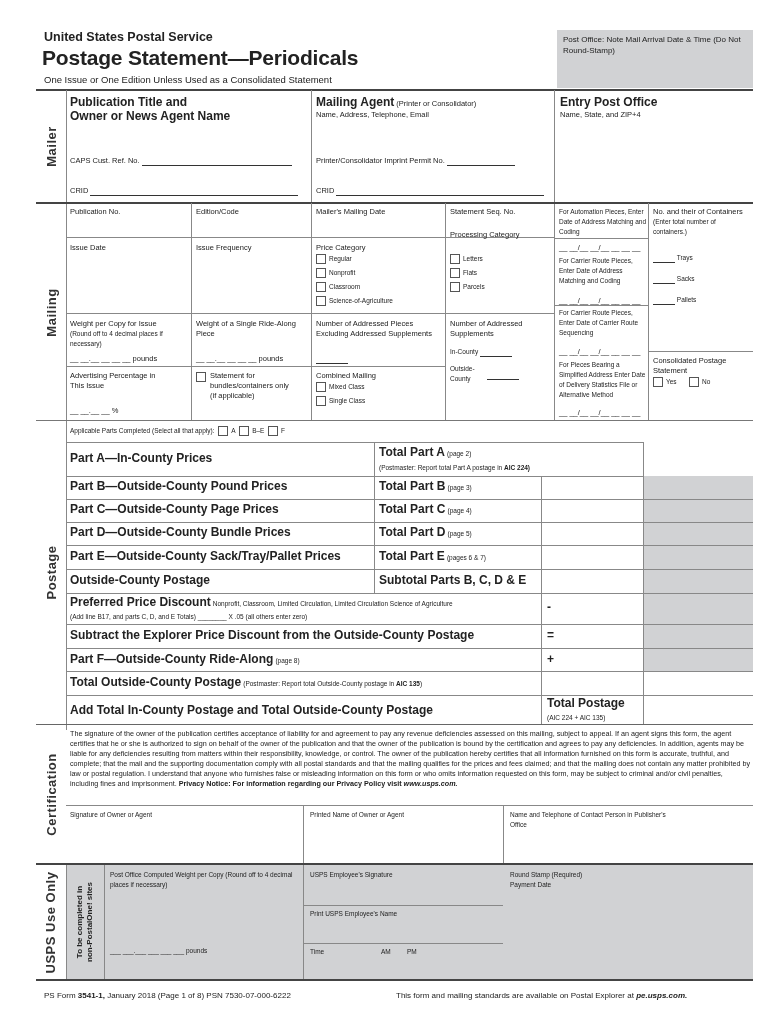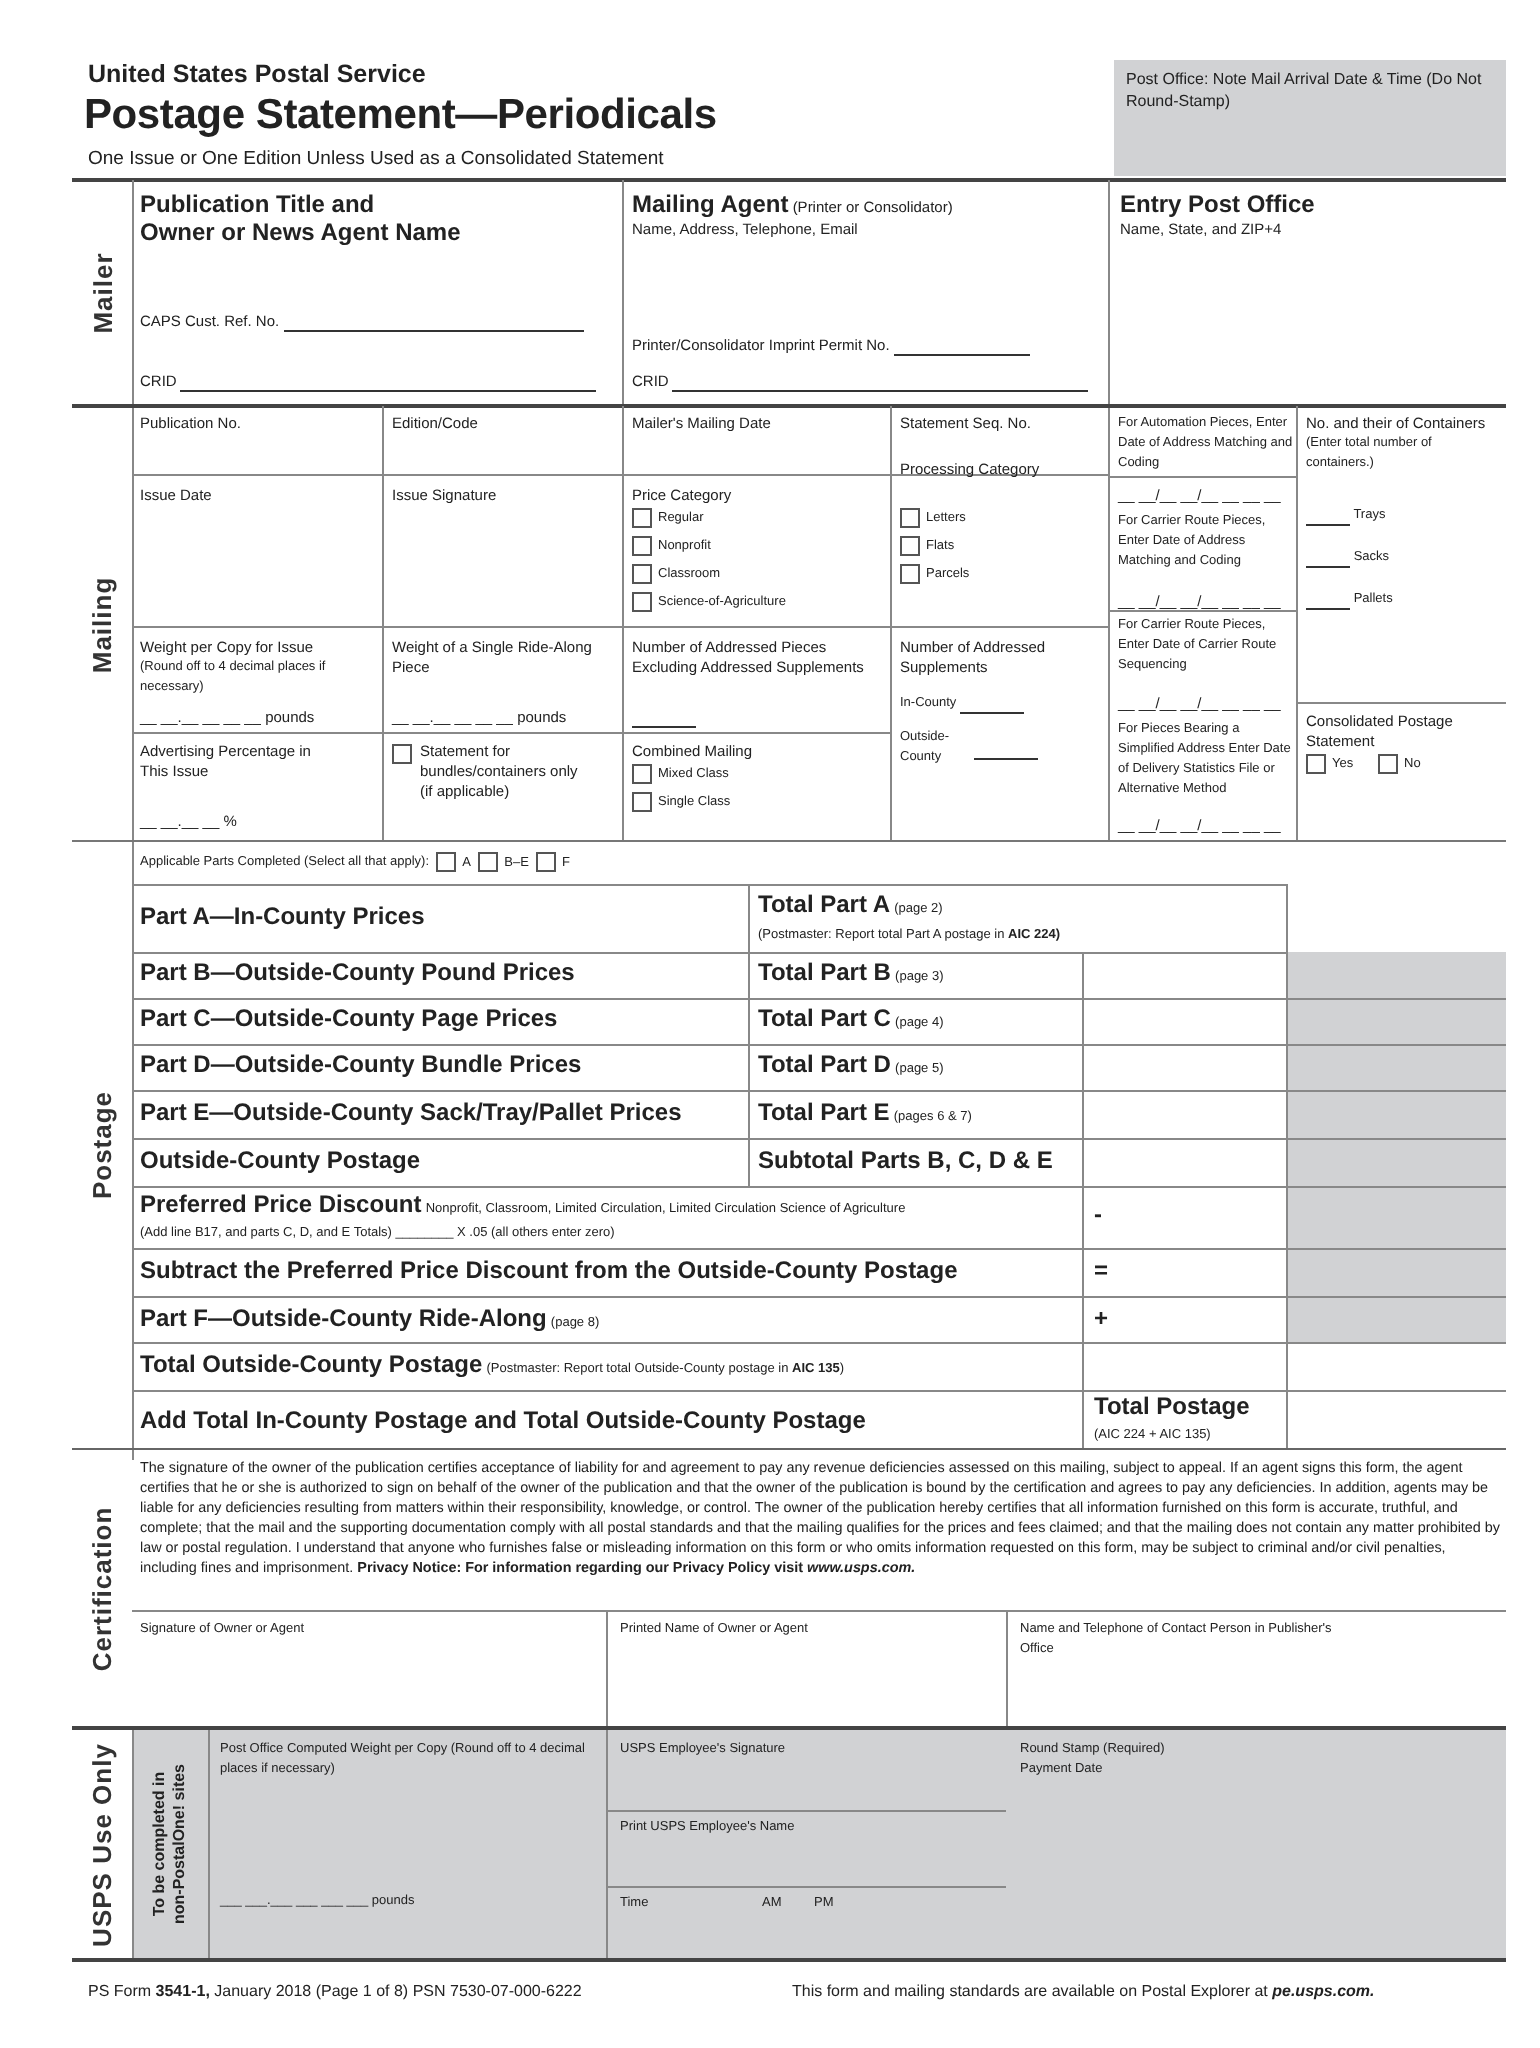--- a/index.html
+++ b/index.html
@@ -41,21 +41,21 @@
 
 <div class="t big" style="left:70px;top:95px">
     <div>Publication Title and</div>
     <div>Owner or News Agent Name</div>
   </div>
 <div class="t" style="left:70px;top:156px;width:236px"><span>CAPS Cust. Ref. No.</span> <span class="line-u" style="width:150px"></span></div>
 <div class="t" style="left:70px;top:186px;width:236px"><span>CRID</span> <span class="line-u" style="width:208px"></span></div>
 
 <div class="t" style="left:316px;top:95px"><span class="big">Mailing Agent</span> <span>(Printer or Consolidator)</span></div>
 <div class="t" style="left:316px;top:110px">Name, Address, Telephone, Email</div>
-<div class="t" style="left:316px;top:168px;width:236px"><span>Printer/Consolidator Imprint Permit No.</span> <span class="line-u" style="width:68px"></span></div>
+<div class="t" style="left:316px;top:156px;width:236px"><span>Printer/Consolidator Imprint Permit No.</span> <span class="line-u" style="width:68px"></span></div>
 <div class="t" style="left:316px;top:186px;width:236px"><span>CRID</span> <span class="line-u" style="width:208px"></span></div>
 
 <div class="t big" style="left:560px;top:95px">Entry Post Office</div>
 <div class="t" style="left:560px;top:110px">Name, State, and ZIP+4</div>
 
 <div class="hline hthick" style="left:36px;top:202px;width:717px"></div>
 <div class="rail" style="top:203px;height:218px">
     <span>Mailing</span>
   </div>
 <div class="vline" style="left:191px;top:203px;height:217px"></div>
@@ -68,21 +68,21 @@
 <div class="hline" style="left:554px;top:238px;width:94px;background:#888"></div>
 <div class="hline" style="left:554px;top:305px;width:94px;background:#888"></div>
 <div class="hline" style="left:648px;top:351px;width:105px;background:#888"></div>
 
 <div class="t" style="left:70px;top:207px">Publication No.</div>
 <div class="t" style="left:196px;top:207px">Edition/Code</div>
 <div class="t" style="left:316px;top:207px">Mailer's Mailing Date</div>
 <div class="t" style="left:450px;top:207px">Statement Seq. No.</div>
 
 <div class="t" style="left:70px;top:243px">Issue Date</div>
-<div class="t" style="left:196px;top:243px">Issue Signature</div>
+<div class="t" style="left:196px;top:243px">Issue Frequency</div>
 <div class="t" style="left:316px;top:243px">Price Category</div>
 <div class="t sm" style="left:316px;top:254px"><span class="cb"></span><span>Regular</span></div>
 <div class="t sm" style="left:316px;top:268px"><span class="cb"></span><span>Nonprofit</span></div>
 <div class="t sm" style="left:316px;top:282px"><span class="cb"></span><span>Classroom</span></div>
 <div class="t sm" style="left:316px;top:296px"><span class="cb"></span><span>Science-of-Agriculture</span></div>
 
 <div class="t" style="left:450px;top:230px">Processing Category</div>
 <div class="t sm" style="left:450px;top:254px"><span class="cb"></span><span>Letters</span></div>
 <div class="t sm" style="left:450px;top:268px"><span class="cb"></span><span>Flats</span></div>
 <div class="t sm" style="left:450px;top:282px"><span class="cb"></span><span>Parcels</span></div>
@@ -178,21 +178,21 @@
 <div class="abs" style="left:542px;top:546px;width:101px;height:23px"></div>
 
 <div class="t pb" style="left:70px;top:575px">Outside-County Postage</div>
 <div class="t pb" style="left:379px;top:575px">Subtotal Parts B, C, D &amp; E</div>
 <div class="abs" style="left:542px;top:570px;width:101px;height:23px"></div>
 
 <div class="t" style="left:70px;top:597px"><span class="pb">Preferred Price Discount</span> <span class="sm">Nonprofit, Classroom, Limited Circulation, Limited Circulation Science of Agriculture</span></div>
 <div class="t sm" style="left:70px;top:612px">(Add line B17, and parts C, D, and E Totals) ________ X .05 (all others enter zero)</div>
 <div class="t pb" style="left:547px;top:602px">-</div>
 
-<div class="t pb" style="left:70px;top:630px">Subtract the Preferred Price Discount from the Outside-County Postage</div>
+<div class="t pb" style="left:70px;top:630px">Subtract the Explorer Price Discount from the Outside-County Postage</div>
 <div class="t pb" style="left:547px;top:630px">=</div>
 
 <div class="t" style="left:70px;top:654px"><span class="pb">Part F—Outside-County Ride-Along</span> <span class="sm">(page 8)</span></div>
 <div class="t pb" style="left:547px;top:654px">+</div>
 
 <div class="t" style="left:70px;top:677px"><span class="pb">Total Outside-County Postage</span> <span class="sm">(Postmaster: Report total Outside-County postage in </span><b class="sm">AIC 135</b><span class="sm">)</span></div>
 <div class="abs" style="left:542px;top:672px;width:101px;height:23px"></div>
 
 <div class="t pb" style="left:70px;top:705px">Add Total In-County Postage and Total Outside-County Postage</div>
 <div class="t pb" style="left:547px;top:698px">Total Postage</div>

